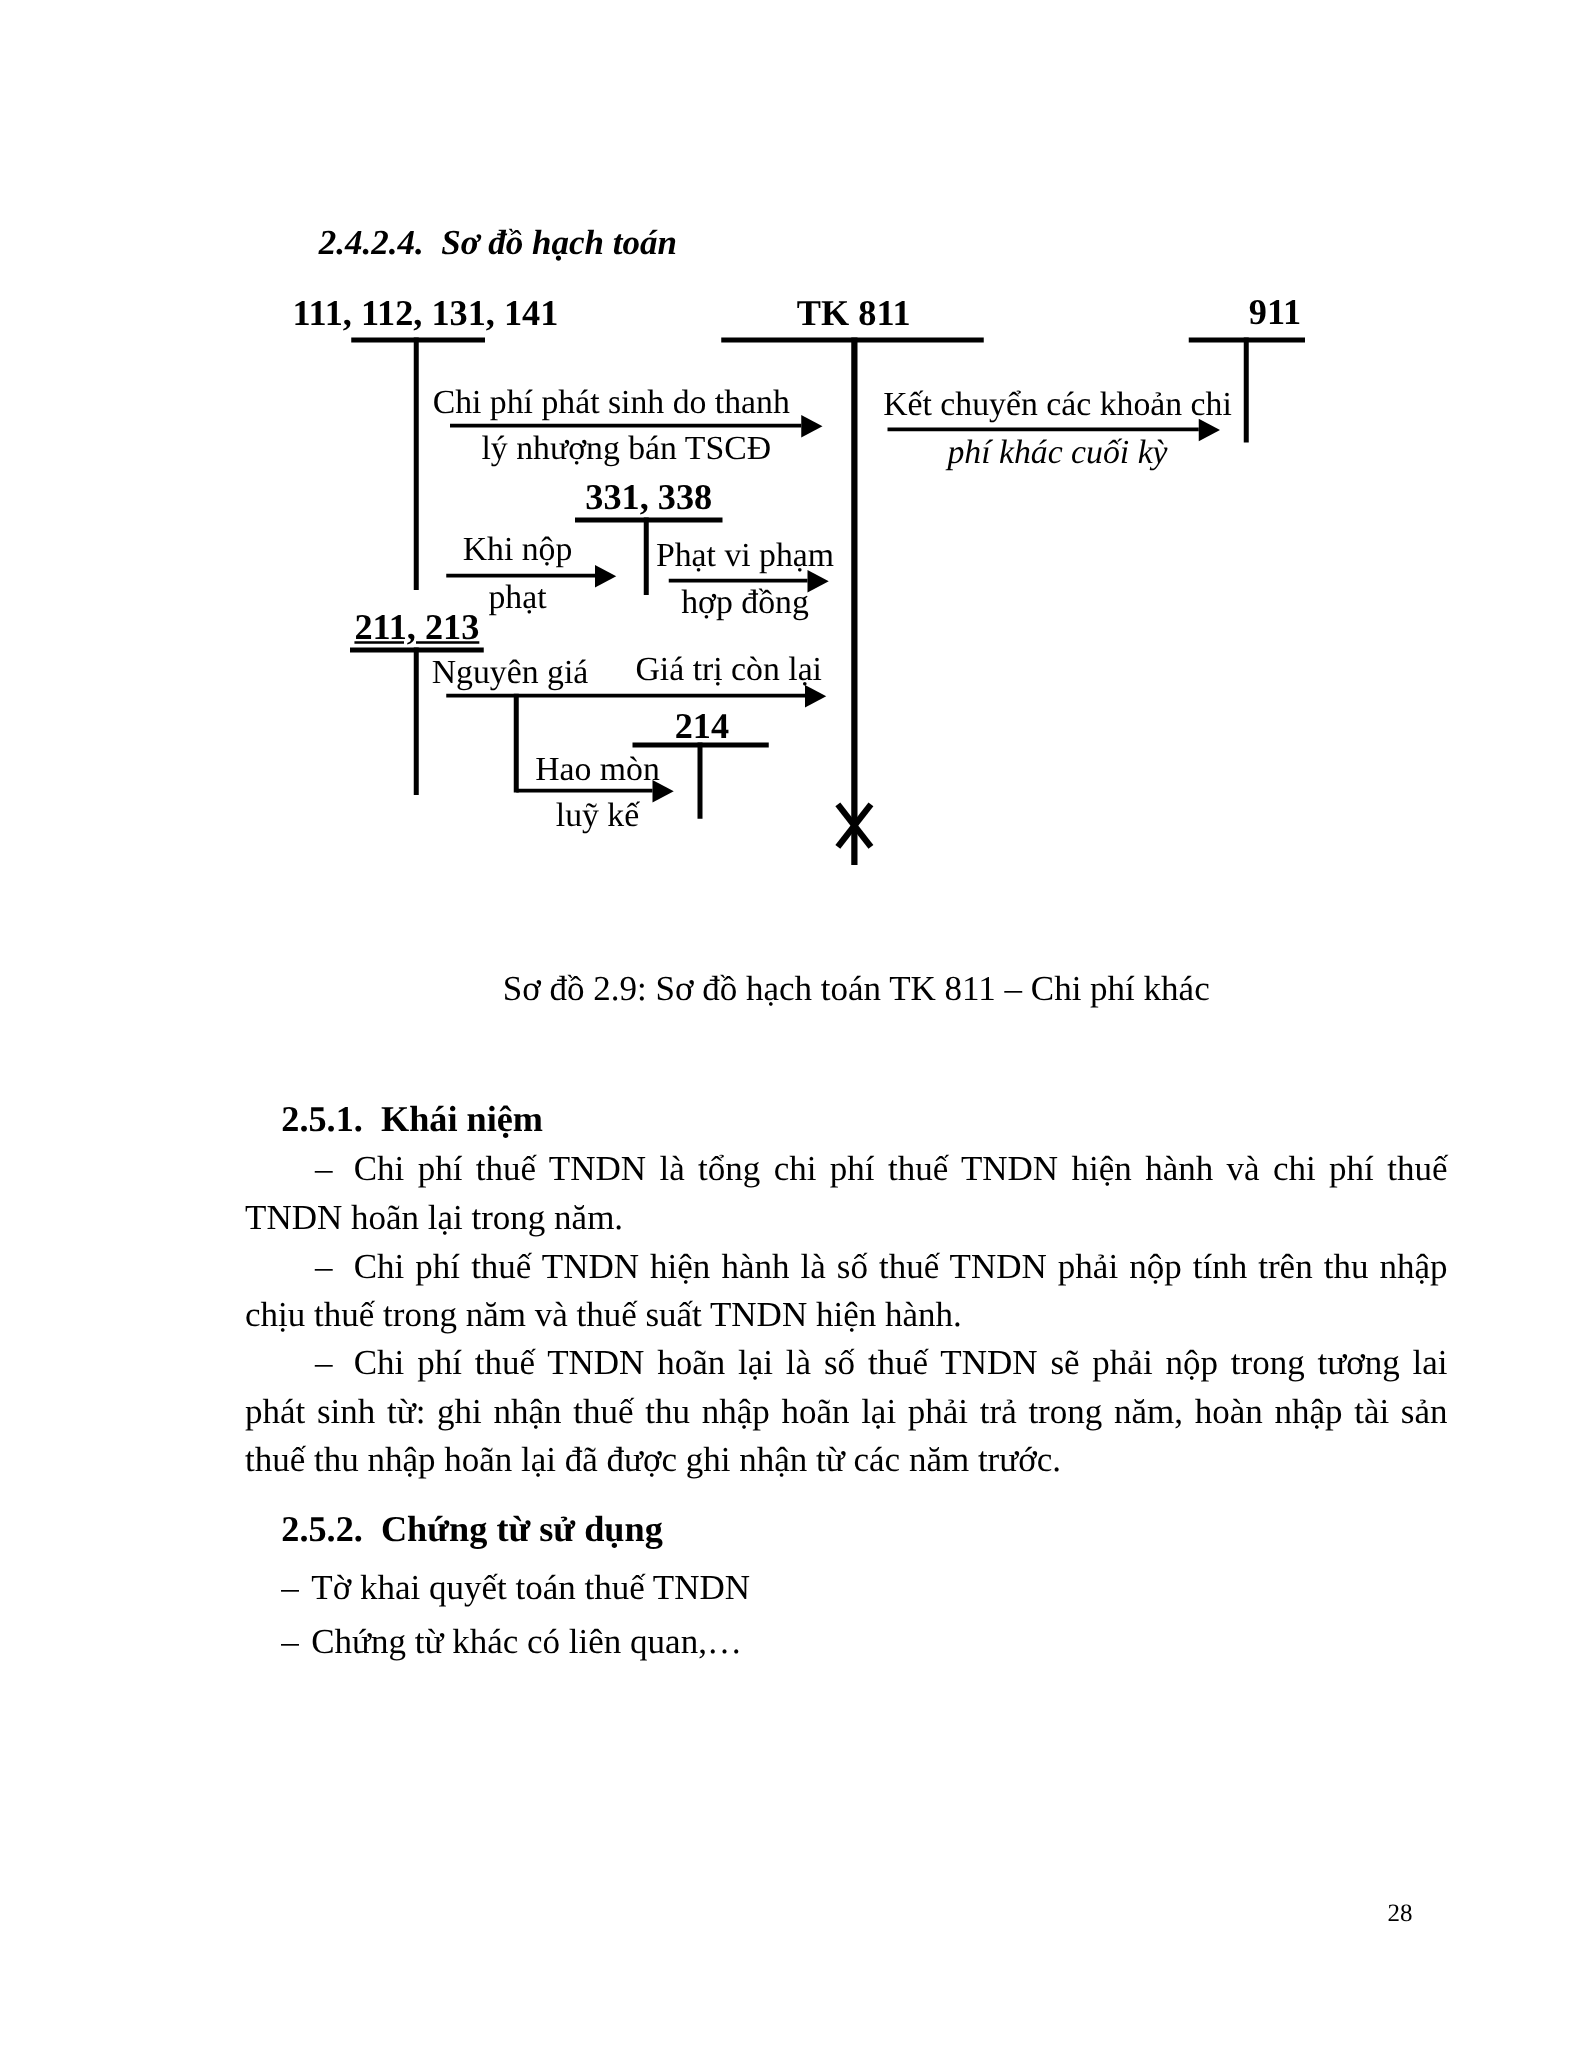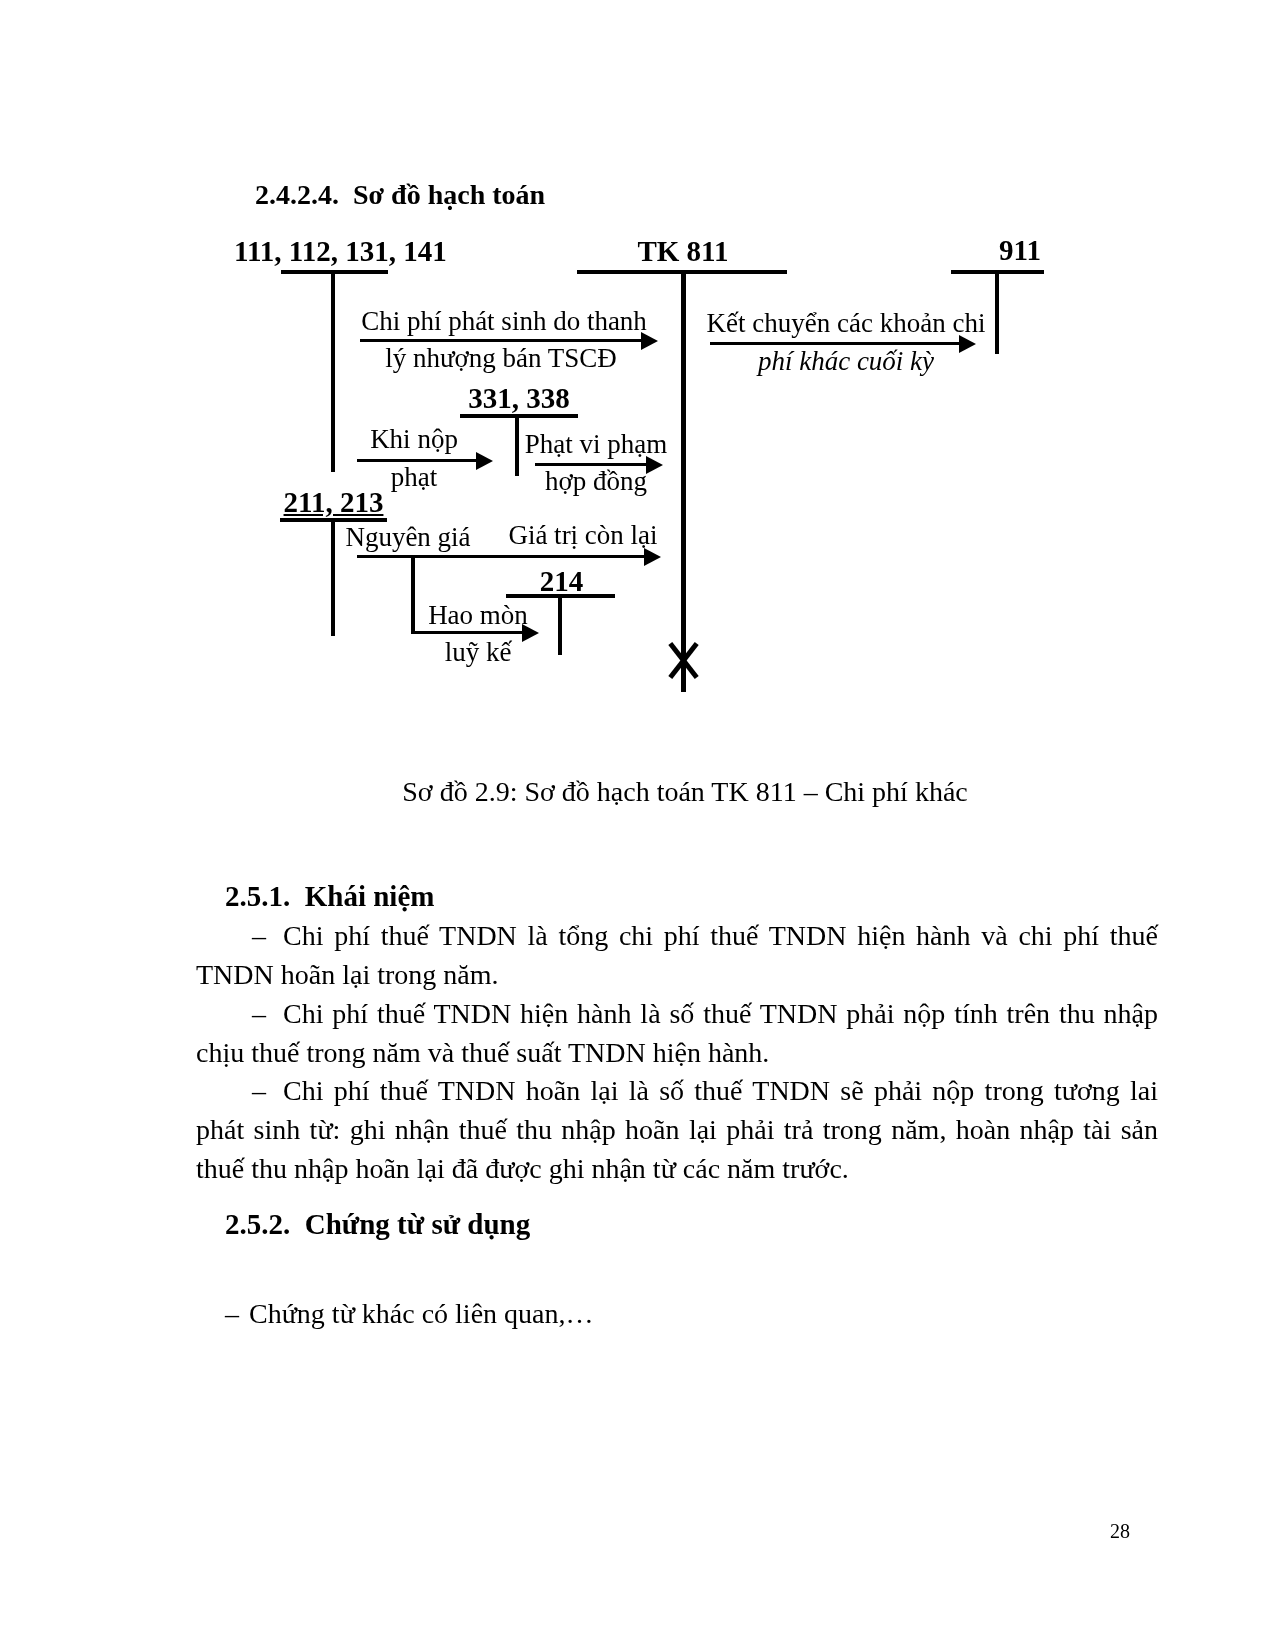--- a/index.html
+++ b/index.html
@@ -3,21 +3,21 @@
 <meta charset="utf-8">
 <title>Page 28</title>
 <style>
   html,body{margin:0;padding:0;background:#fff;}
   .page{
     position:relative;width:1275px;height:1650px;background:#ffffff;
     font-family:"Liberation Serif", serif;color:#000;overflow:hidden;
   }
   .abs{position:absolute;}
   
-  .h2424{position:absolute;left:255px;top:179px;font-size:28px;font-weight:bold;white-space:nowrap;}
+  .h2424{position:absolute;left:255px;top:179px;font-size:28px;font-weight:bold;font-style:italic;white-space:nowrap;}
   .h25{position:absolute;left:196px;top:830px;font-size:29px;font-weight:bold;white-space:nowrap;}
   .h251{position:absolute;left:225px;top:880px;font-size:29px;font-weight:bold;white-space:nowrap;}
   .h252{position:absolute;left:225px;top:1208px;font-size:29px;font-weight:bold;white-space:nowrap;}
   
   .acct{position:absolute;font-weight:bold;font-size:29px;line-height:1.05;text-align:center;white-space:nowrap;}
   .flowlbl{position:absolute;font-size:27px;line-height:1.05;text-align:center;white-space:nowrap;}
   .hline{position:absolute;height:4px;background:#000;}
   .vline{position:absolute;width:4px;background:#000;}
   .arr{position:absolute;height:3px;background:#000;}
   .arr::after{
@@ -66,21 +66,21 @@
     <div class="vline" style="left:558px;top:594px;height:61px;"></div>
 
     <div class="arr" style="left:360px;top:339px;width:281px;"></div>
     <div class="arr" style="left:710px;top:342px;width:249px;"></div>
     <div class="arr" style="left:357px;top:459px;width:119px;"></div>
     <div class="arr" style="left:535px;top:463px;width:111px;"></div>
     <div class="arr" style="left:357px;top:555px;width:287px;"></div>
     <div class="vline" style="left:411px;top:555px;height:79px;"></div>
     <div class="arr" style="left:413px;top:631px;width:109px;"></div>
 
-    <div class="flowlbl" style="left:359px;top:307px;width:290px;text-align:center;">Chi phí phát sinh do thanh</div>
+    <div class="flowlbl" style="left:344px;top:307px;width:290px;text-align:center;">Chi phí phát sinh do thanh</div>
     <div class="flowlbl" style="left:356px;top:344px;width:290px;">lý nhượng bán TSCĐ</div>
     <div class="flowlbl" style="left:701px;top:309px;width:290px;">Kết chuyển các khoản chi</div>
     <div class="flowlbl" style="left:701px;top:347px;width:290px;font-style:italic;">phí khác cuối kỳ</div>
     <div class="flowlbl" style="left:355px;top:425px;width:118px;">Khi nộp</div>
     <div class="flowlbl" style="left:355px;top:463px;width:118px;">phạt</div>
     <div class="flowlbl" style="left:521px;top:430px;width:150px;">Phạt vi phạm</div>
     <div class="flowlbl" style="left:521px;top:467px;width:150px;">hợp đồng</div>
     <div class="flowlbl" style="left:342px;top:523px;width:132px;">Nguyên giá</div>
     <div class="flowlbl" style="left:502px;top:521px;width:162px;">Giá trị còn lại</div>
     <div class="flowlbl" style="left:420px;top:601px;width:116px;">Hao mòn</div>
@@ -95,17 +95,18 @@
   <div class="h251">2.5.1.&nbsp; Khái niệm</div>
 
   <p class="para" style="top:994px;"><span class="dash">–</span><span>Chi phí thuế TNDN hiện hành là số thuế TNDN phải nộp tính trên thu nhập chịu thuế trong năm và thuế suất TNDN hiện hành.</span></p>
 
   <p class="para" style="top:916px;"><span class="dash">–</span><span>Chi phí thuế TNDN là tổng chi phí thuế TNDN hiện hành và chi phí thuế TNDN hoãn lại trong năm.</span></p>
 
   <p class="para" style="top:1071px;"><span class="dash">–</span><span>Chi phí thuế TNDN hoãn lại là số thuế TNDN sẽ phải nộp trong tương lai phát sinh từ: ghi nhận thuế thu nhập hoãn lại phải trả trong năm, hoàn nhập tài sản thuế thu nhập hoãn lại đã được ghi nhận từ các năm trước.</span></p>
 
   <div class="h252">2.5.2.&nbsp; Chứng từ sử dụng</div>
 
+  <div class="li" style="top:1255px;"><span class="dash">–</span><span>Tờ khai quyết toán thuế TNDN</span></div>
 
   <div class="li" style="top:1298px;"><span class="dash">–</span><span>Chứng từ khác có liên quan,…</span></div>
 
   <div class="pagenum">28</div>
 </div>
 
 </body></html>

